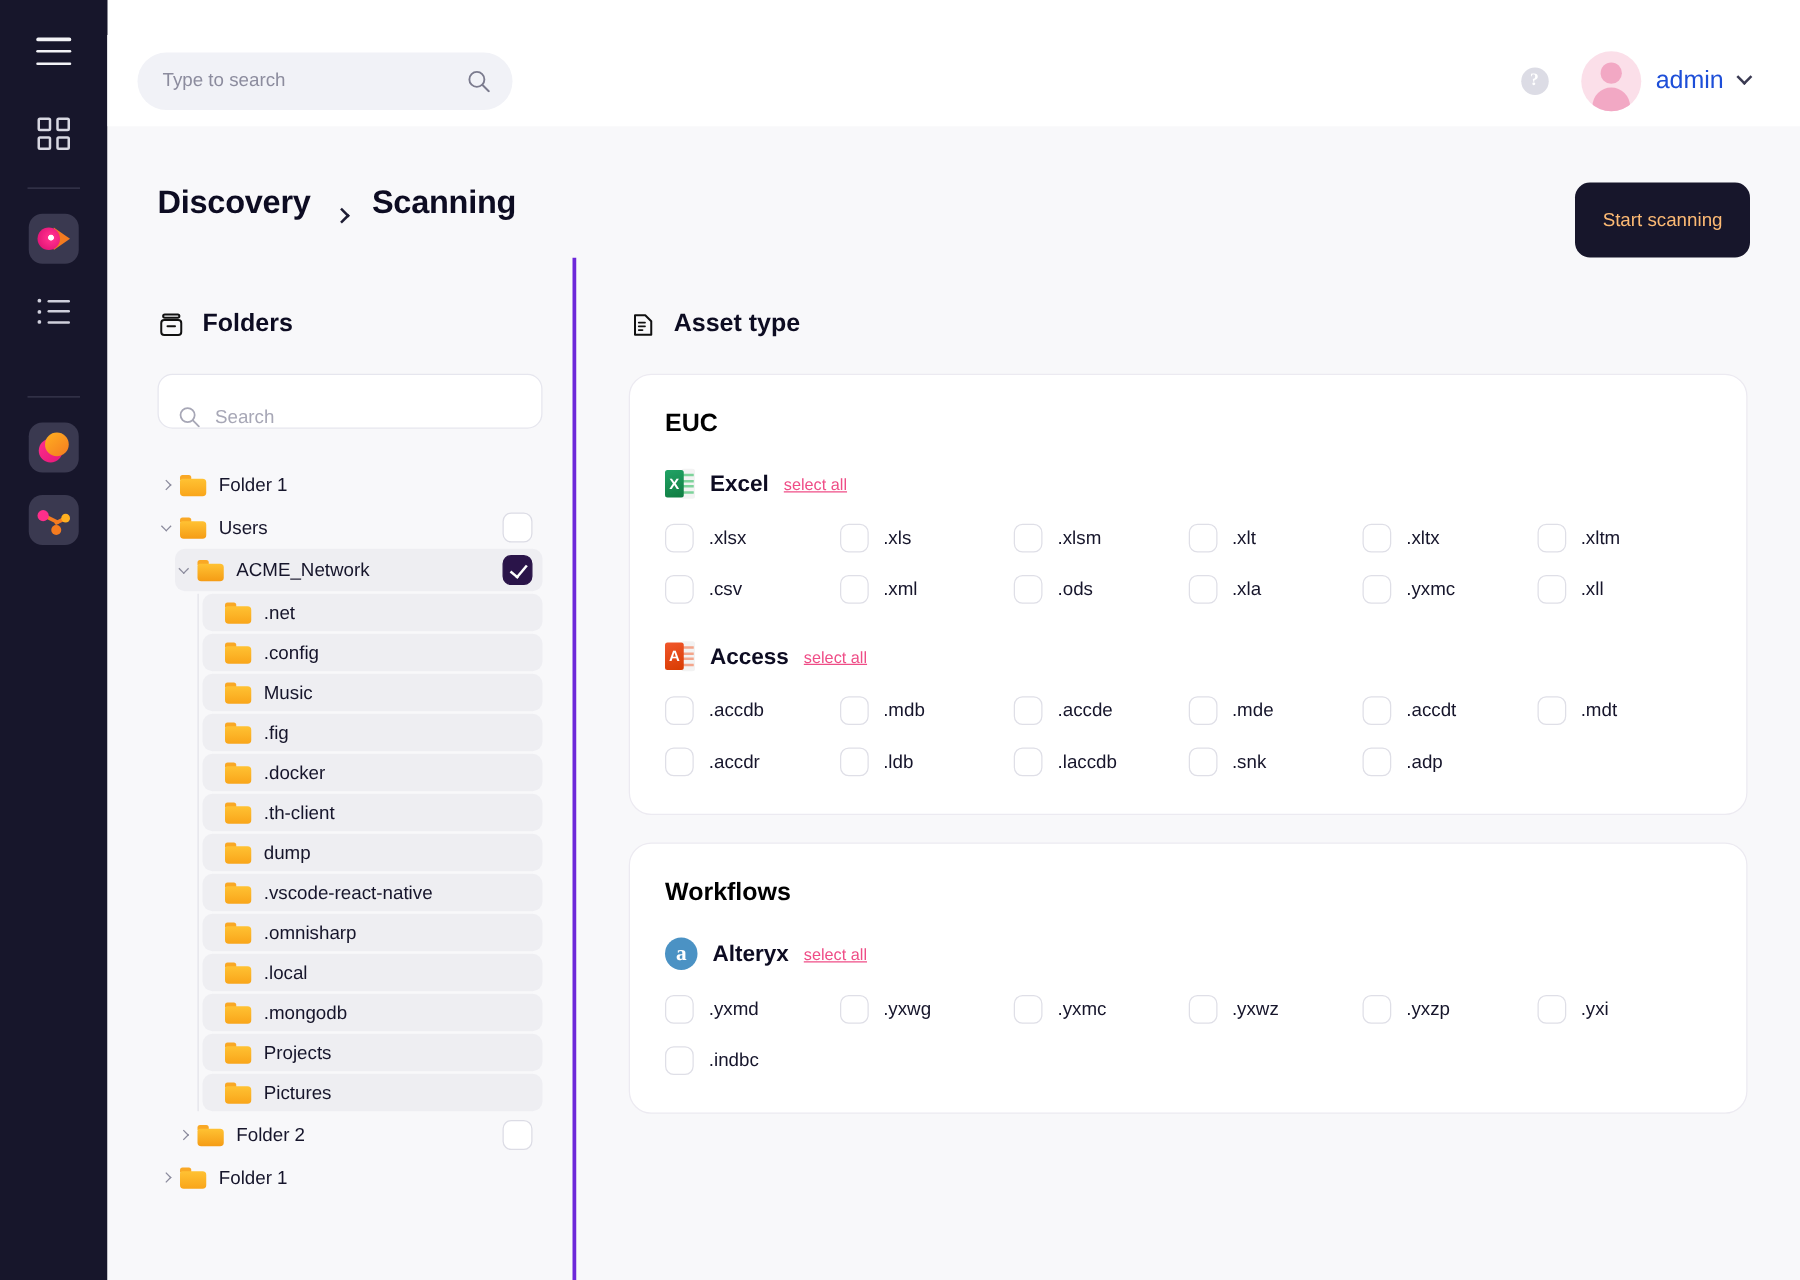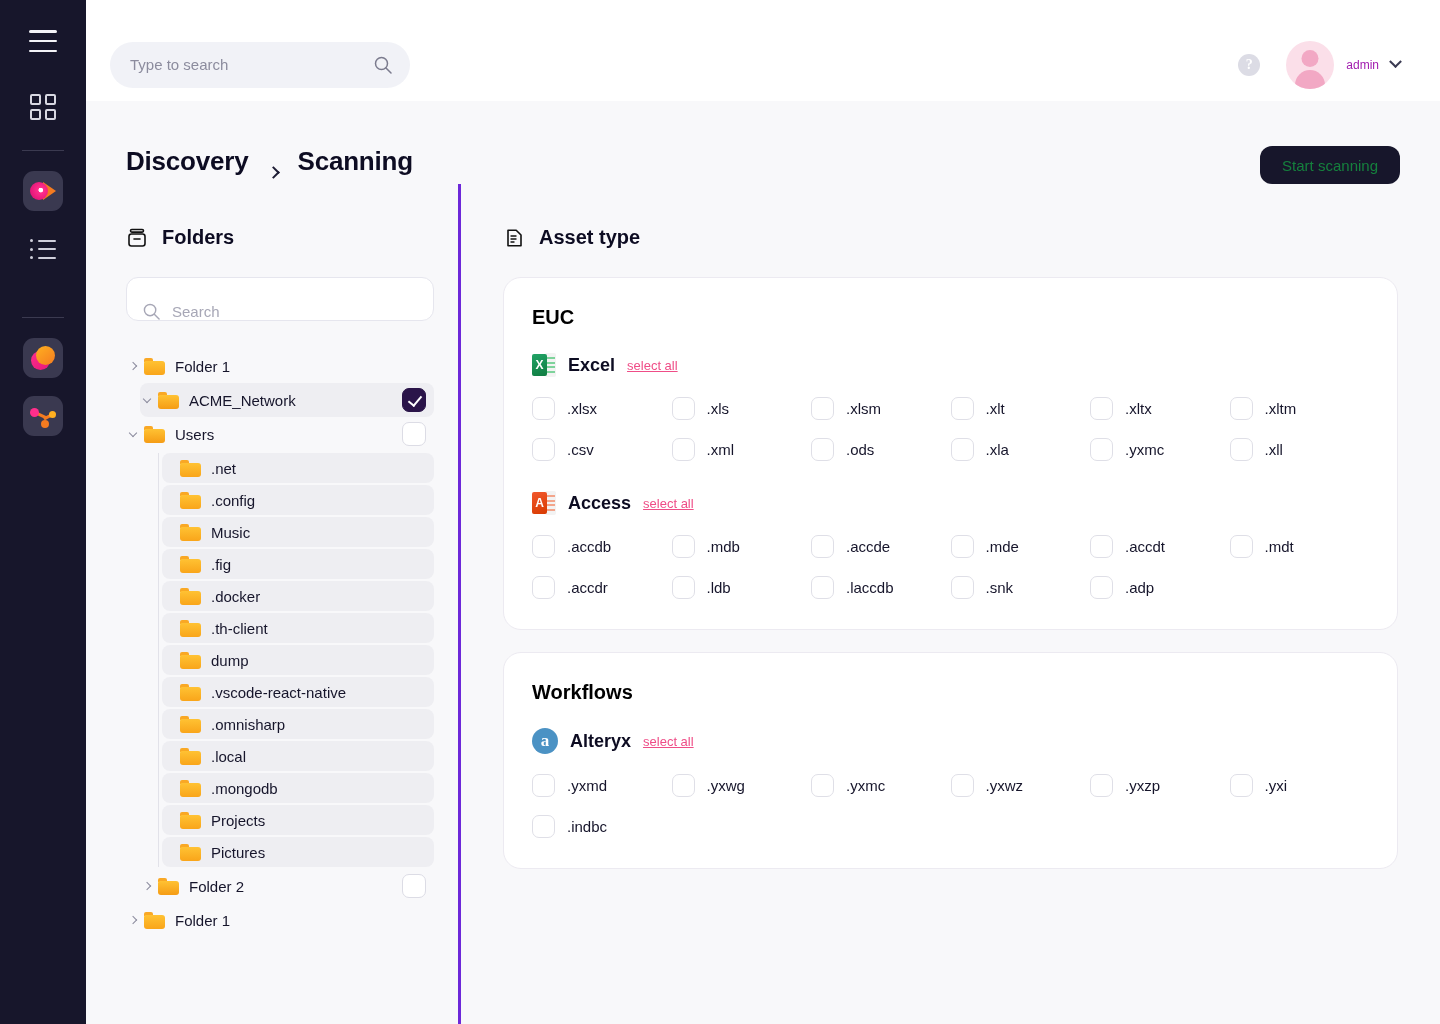--- a/index.html
+++ b/index.html
@@ -106,34 +106,34 @@
   }
   .user-chip { display: flex; align-items: center; gap: 12px; cursor: pointer; }
   .avatar {
     width: 48px; height: 48px; border-radius: 50%; background: #fbdfe9;
     position: relative; overflow: hidden; flex: none;
   }
   .avatar .head { position:absolute; left:50%; top:9px; transform:translateX(-50%);
     width:17px; height:17px; border-radius:50%; background:#f2a8c4; }
   .avatar .body { position:absolute; left:50%; bottom:-3px; transform:translateX(-50%);
     width:30px; height:22px; border-radius:15px 15px 0 0; background:#f2a8c4; }
-  .user-name { font-size: 12px; color: #a21caf; }
+  .user-name { font-size: 20px; color: #1d4ed8; }
   .caret { width: 9px; height: 9px; border-right: 2px solid #3a3a52; border-bottom: 2px solid #3a3a52;
     transform: rotate(45deg) translate(-2px,-2px); }
 
   .page-head {
     padding: 45px 40px 0 40px; display: flex; align-items: flex-start;
   }
   .breadcrumb { display: flex; align-items: flex-end; gap: 20px; }
   .bc-item { font-size: 26px; font-weight: bold; color: #0d0c22; letter-spacing: -0.2px; }
   .bc-sep { width: 9px; height: 9px; border-right: 2.4px solid #1d1c33; border-top: 2.4px solid #1d1c33;
     transform: rotate(45deg); }
   .start-btn {
-    margin-left: auto; background: #17162b; color: #15803d;
-    border: none; border-radius: 12px; padding: 0 22px; height: 38px;
+    margin-left: auto; background: #17162b; color: #fdba74;
+    border: none; border-radius: 12px; padding: 0 22px; height: 60px;
     font-size: 15px; font-family: "Liberation Sans", sans-serif; cursor: pointer;
   }
 
   .content { flex: 1; display: flex; padding: 0 0 0 0; overflow: hidden; }
 
   
   .folders-col { width: 375px; flex: none; padding: 42px 24px 0 40px;
     border-right: 3px solid #6d28d9; height: 100%; overflow: hidden; }
   .col-head { display: flex; align-items: center; gap: 14px; margin-bottom: 28px; }
   .col-title { font-size: 20px; font-weight: bold; color: #0d0c22; }
@@ -325,42 +325,42 @@
             <span class="chev right">
                 <i></i>
               </span>
             <span class="folder-ic">
                 <span class="tab"></span>
                 <span class="bd"></span>
               </span>
             <span class="lbl">Folder 1</span>
           </div>
 
+          <div class="node">
+            <span class="chev down">
+                <i></i>
+              </span>
+            <span class="folder-ic open">
+                <span class="tab"></span>
+                <span class="bd"></span>
+              </span>
+            <span class="lbl">Users</span>
+            <span class="cb cb-box"></span>
+          </div>
+
           <div class="node sel" style="margin-left:14px;">
             <span class="chev down">
                 <i></i>
               </span>
             <span class="folder-ic open">
                 <span class="tab"></span>
                 <span class="bd"></span>
               </span>
             <span class="lbl">ACME_Network</span>
             <span class="cb cb-box checked"></span>
-          </div>
-
-          <div class="node">
-            <span class="chev down">
-                <i></i>
-              </span>
-            <span class="folder-ic open">
-                <span class="tab"></span>
-                <span class="bd"></span>
-              </span>
-            <span class="lbl">Users</span>
-            <span class="cb cb-box"></span>
           </div>
 
           <div class="children" style="margin-left:14px;">
             <div class="child-row">
               <span class="folder-ic">
                   <span class="tab"></span>
                   <span class="bd"></span>
                 </span>
               <span class="lbl">.net</span>
               </div>

